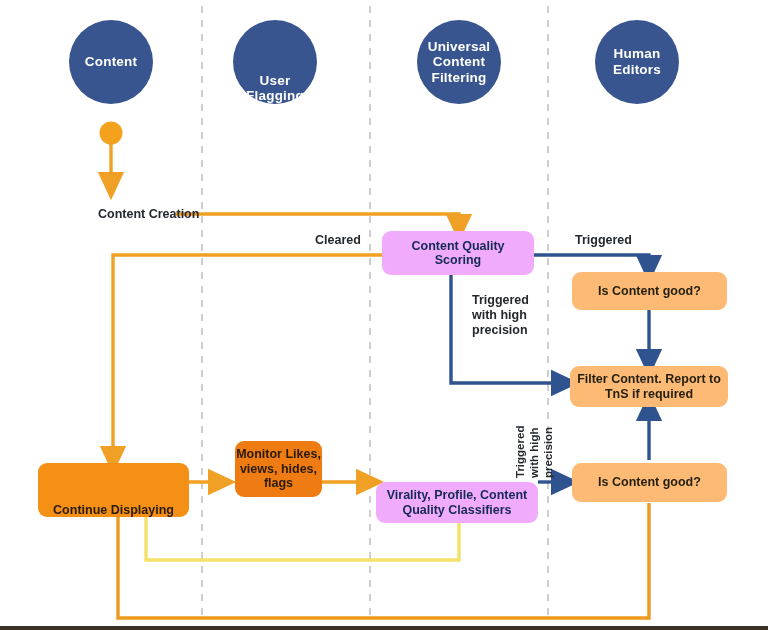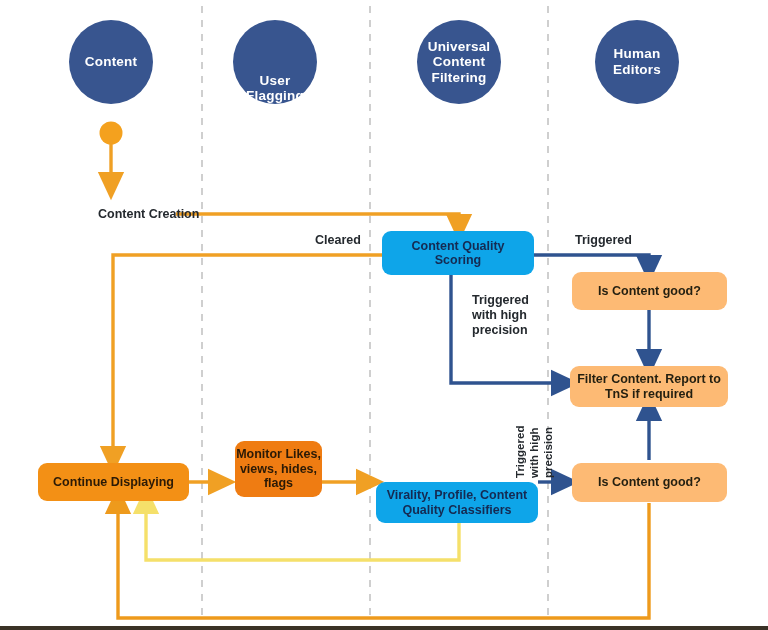--- a/index.html
+++ b/index.html
@@ -37,21 +37,21 @@
     border-radius: 50%;
     background: #38558f;
     color: #ffffff;
     font-size: 13.5px;
     letter-spacing: .2px;
   }
   .rbox {
     border-radius: 9px;
     font-size: 12.5px;
   }
-  .blue-box { background: #0ea5e9; color: #152a52; }
+  .blue-box { background: #f0abfc; color: #152a52; }
   .yellow-box { background: #fdba74; color: #231f10; align-items: center; }
   .orange-box { background: #f39015; color: #2b1a06; }
   .orange-box-dark { background: #ef7c12; color: #2b1a06; }
 
   .lbl {
     position: absolute;
     font-size: 12.5px;
     font-weight: bold;
     color: #24292e;
     line-height: 1.18;
@@ -175,21 +175,21 @@
 
   <div class="node rbox yellow-box" style="left:572px; top:272px; width:155px; height:38px;">
     <span>Is Content good?</span>
   </div>
 
   <div class="node rbox yellow-box" style="left:570px; top:366px; width:158px; height:41px;">
     <span style="white-space:pre-line">Filter Content. Report to
 TnS if required</span>
   </div>
 
-  <div class="node rbox orange-box" style="left:38px; top:463px; width:151px; height:38px;">
+  <div class="node rbox orange-box" style="left:38px; top:463px; width:151px; height:54px;align-items:flex-end;">
     <span>Continue Displaying</span>
   </div>
 
   <div class="node rbox orange-box-dark" style="left:235px; top:441px; width:87px; height:56px;">
     <span style="white-space:pre-line">Monitor Likes,
 views, hides,
 flags</span>
   </div>
 
   <div class="node rbox blue-box" style="left:376px; top:462px; width:162px; height:41px;margin-top:20px;">

